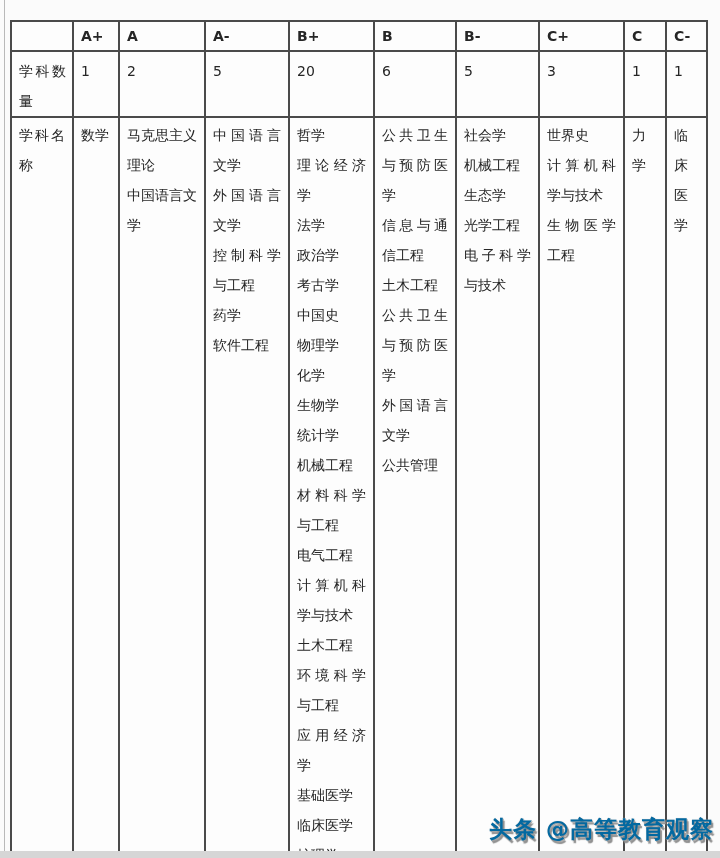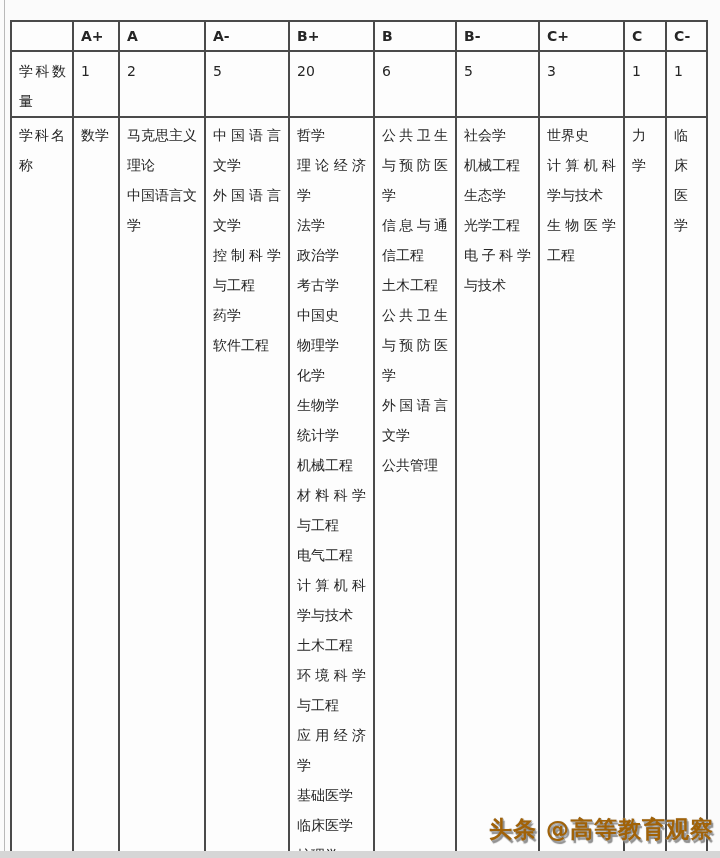--- a/index.html
+++ b/index.html
@@ -77,21 +77,21 @@
     word-break: break-all;
     line-height: 30px;
   }
   .watermark {
     position: absolute;
     top: 814px;
     right: 6px;
     font-size: 23px;
     font-weight: bold;
     letter-spacing: 1px;
-    color: #a16207;
+    color: #0369a1;
     text-shadow: 2px 3px 1px #8f8f8f, 0 0 1px #c0c0c0, 1px 1px 0 #a8a8a8;
     white-space: nowrap;
   }
 </style>
 </head>
 <body>
 
 <div class="page-edge-line"></div>
 
 <table class="grade-table">

